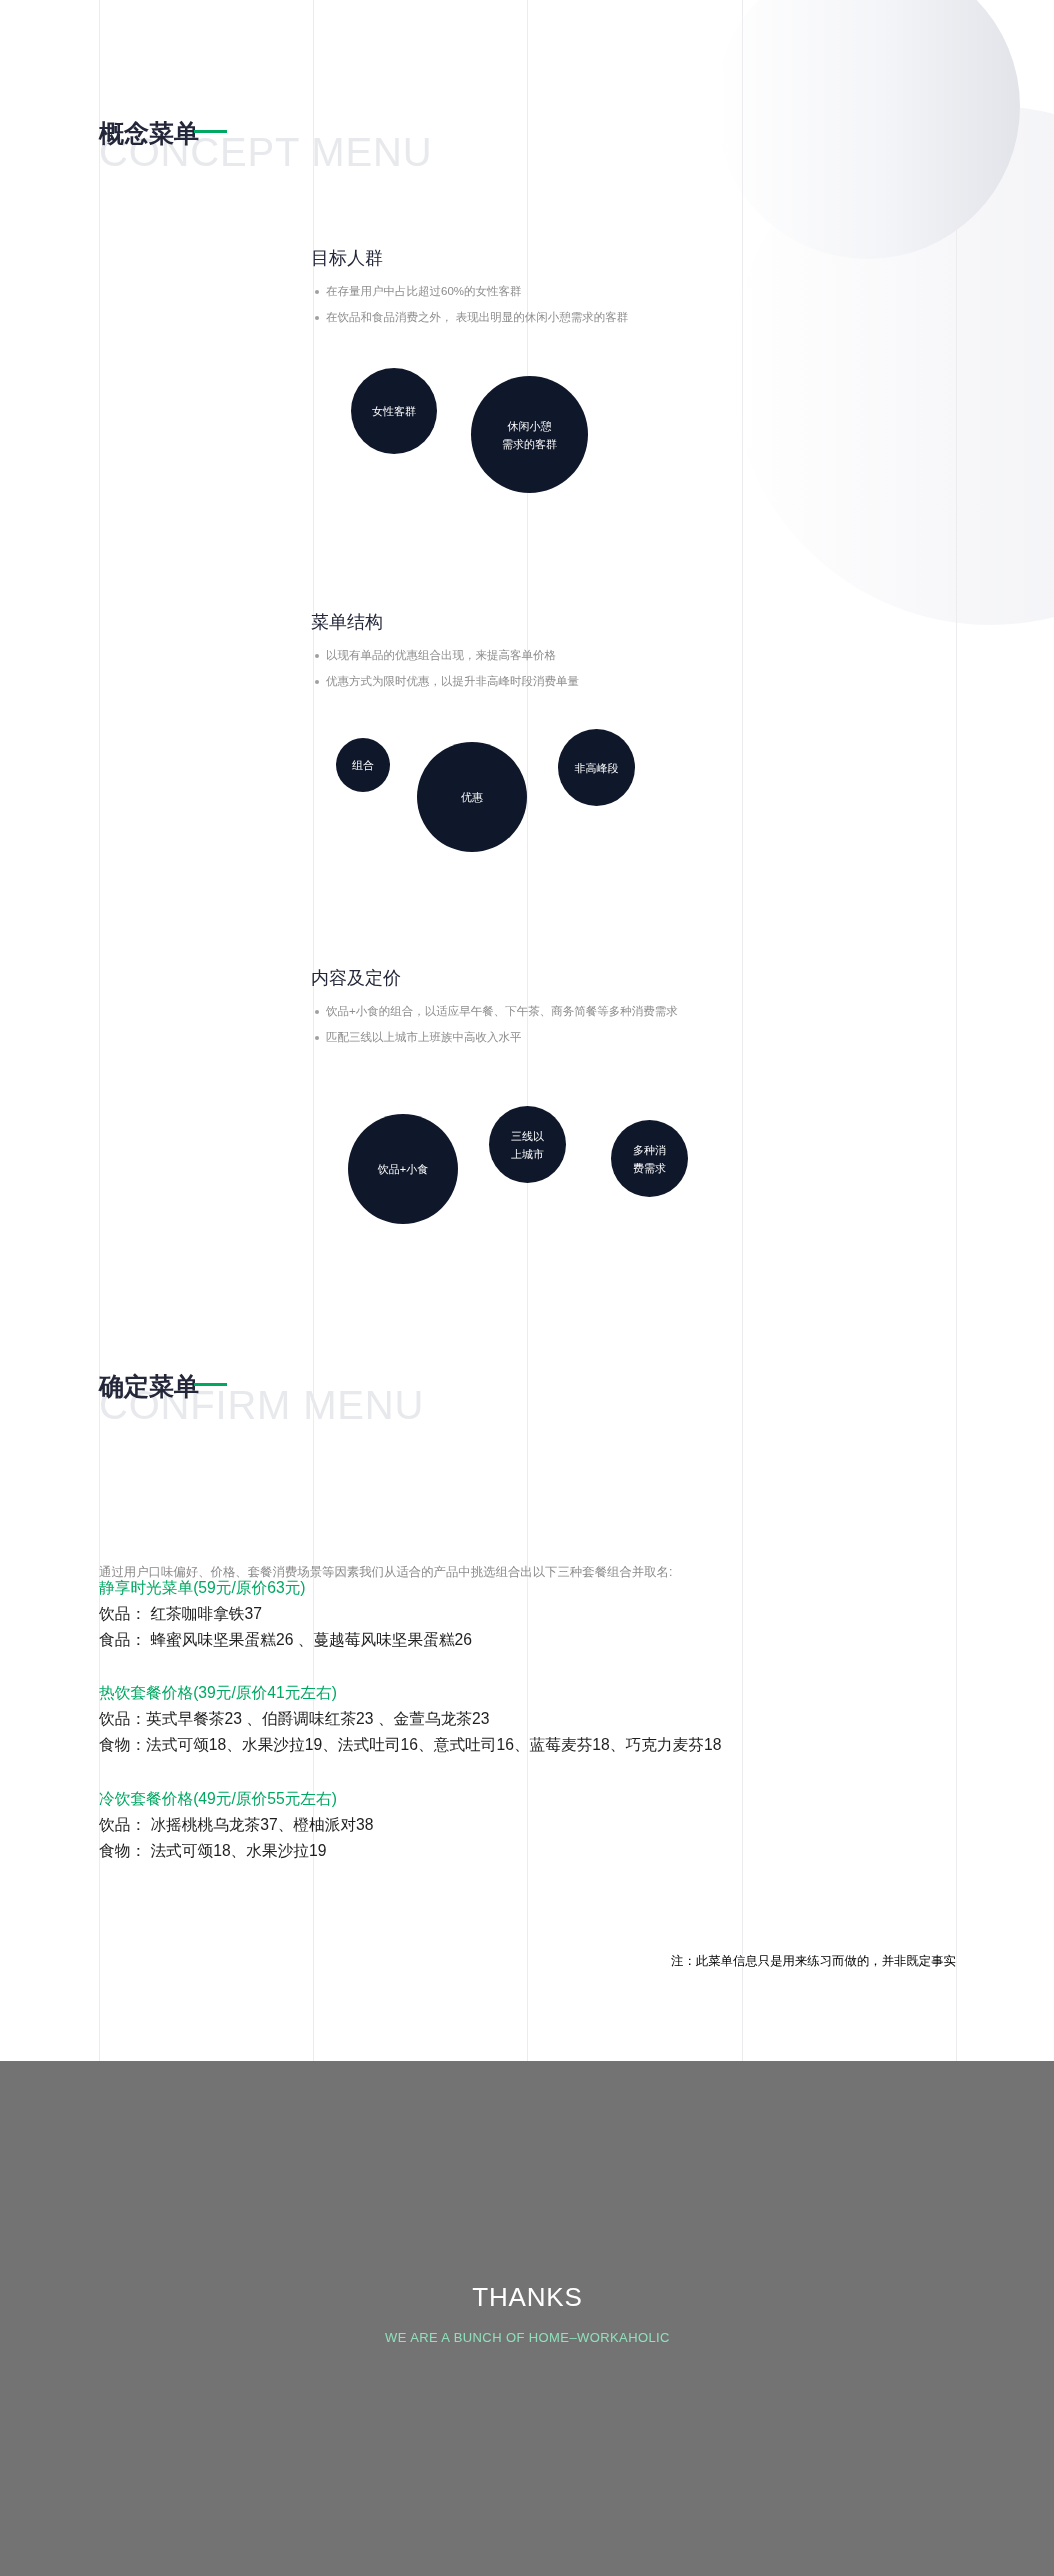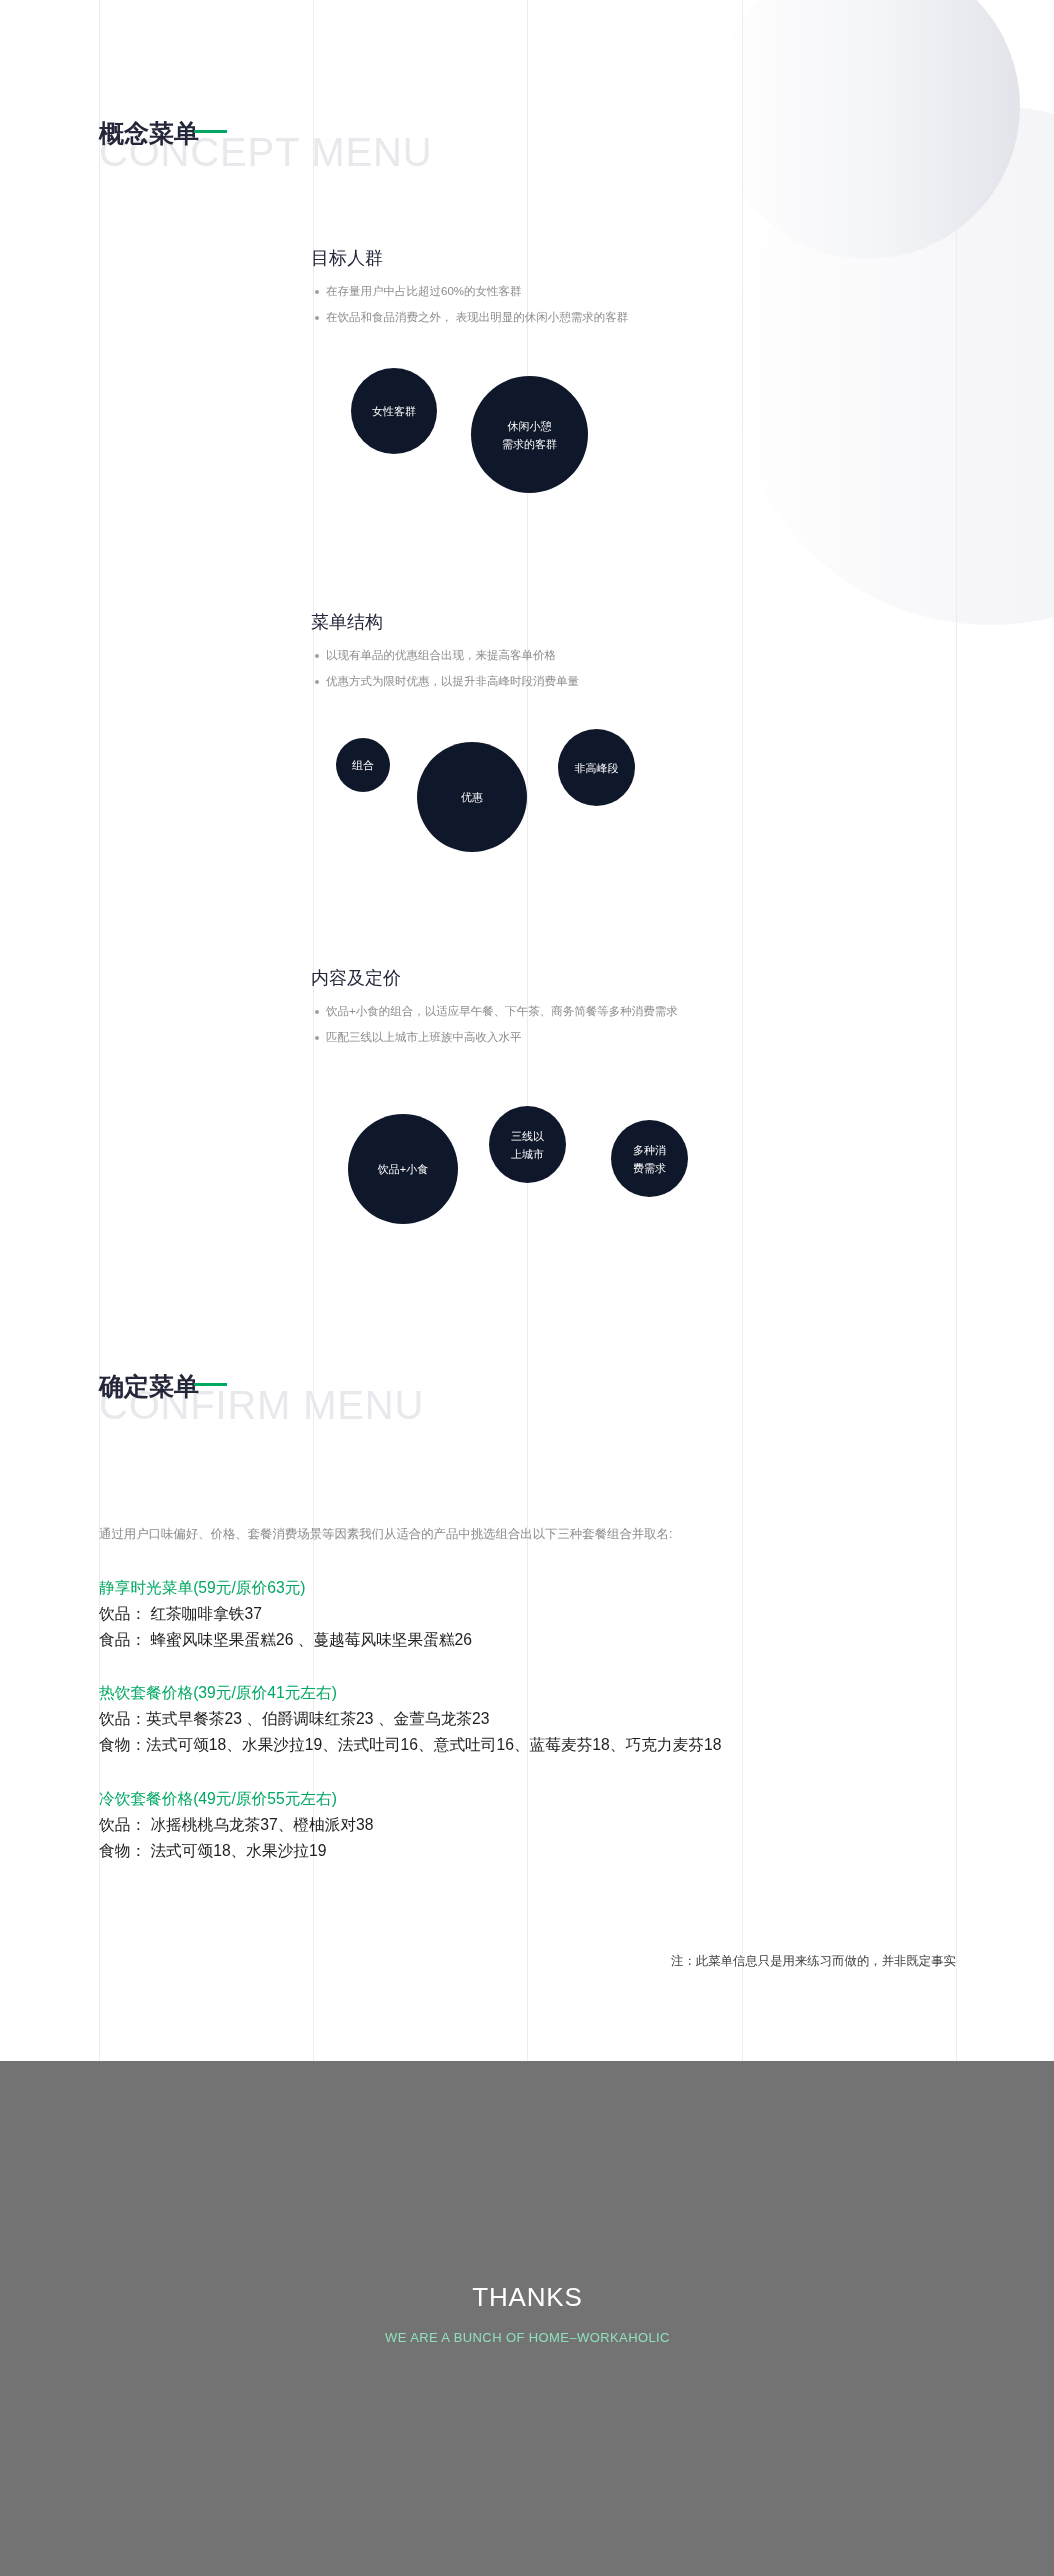--- a/index.html
+++ b/index.html
@@ -38,26 +38,26 @@
   .block li { font-size: 11.5px; color: #8c8c8c; height: 26px; line-height: 26px; padding-left: 15px; position: relative; white-space: nowrap; }
   .block li::before { content: ""; position: absolute; left: 4.1px; top: 11.5px; width: 4.1px; height: 4.1px; border-radius: 50%; background: #a0a0a0; }
 
   .bubble {
     position: absolute; z-index: 3; border-radius: 50%; background: #0f172a;
     color: #fff; display: flex; align-items: center; justify-content: center;
     text-align: center; font-size: 11px; line-height: 18px;
   }
   .bubble span { white-space: pre-line; }
 
-  .intro { position: absolute; left: 99px; top: 1526px; font-size: 12.4px; color: #8a8a8a; z-index: 3; white-space: nowrap; }
+  .intro { position: absolute; left: 99px; top: 1564px; font-size: 12.4px; color: #8a8a8a; z-index: 3; white-space: nowrap; }
   .menu-group { position: absolute; left: 99px; z-index: 3; }
   .menu-group .g-title { font-size: 15.7px; color: #00a862; height: 26px; line-height: 26px; white-space: nowrap; }
   .menu-group .g-line { font-size: 15.7px; color: #1e1e1e; height: 26px; line-height: 26px; white-space: nowrap; }
 
-  .note { position: absolute; right: 99px; top: 1953px; font-size: 12.4px; color: #404040; z-index: 3; white-space: nowrap; }
+  .note { position: absolute; right: 99px; top: 1953px; font-size: 12.4px; color: #000000; z-index: 3; white-space: nowrap; }
 
   .footer { position: absolute; left: 0; top: 2061px; width: 1055px; height: 515px; background: #737373; z-index: 4; }
   .footer .thanks { position: absolute; left: 0; width: 100%; top: 221px; text-align: center; color: #fff; font-size: 26px; letter-spacing: 0.8px; }
   .footer .sub { position: absolute; left: 0; width: 100%; top: 269px; text-align: center; color: #8fe0bb; font-size: 13px; letter-spacing: 0.4px; }
 </style>
 </head>
 <body>
 
 <div class="bg-circle large"></div>
 <div class="bg-circle small"></div>

